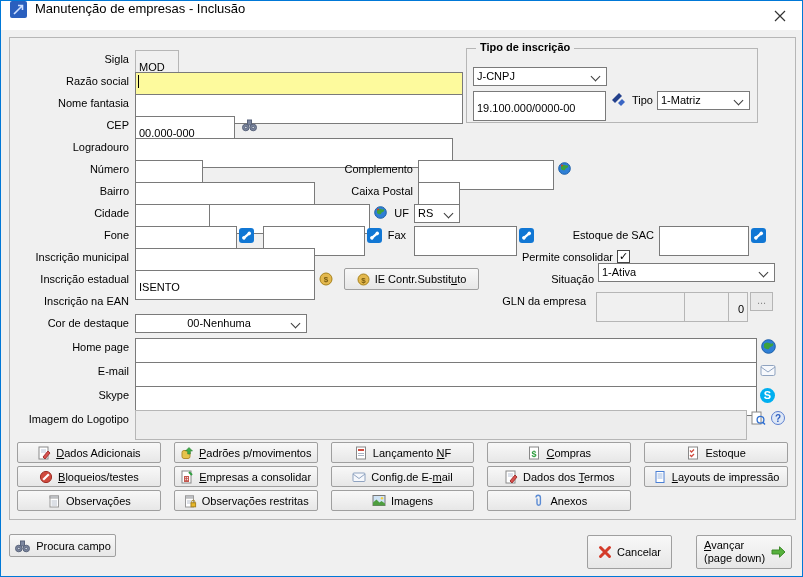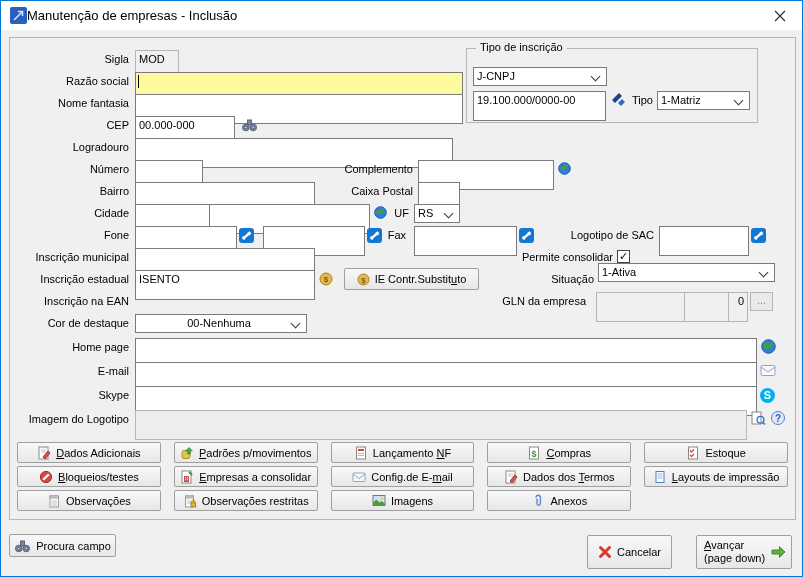--- a/index.html
+++ b/index.html
@@ -1,48 +1,48 @@
 <!DOCTYPE html>
 <html><head>
 <meta charset="utf-8">
 <style>
   *{box-sizing:border-box;margin:0;padding:0}
   body{background:#9a9a9a;font-family:"Liberation Sans","DejaVu Sans",sans-serif}
   .win{position:relative;width:803px;height:577px;border:1px solid #0078d7;background:#f0f0f0;
        font-size:11px;color:#000;overflow:hidden}
   
   .titlebar{position:absolute;left:0;top:0;right:0;height:29px;background:#fff;
-            display:flex;align-items:center;padding:0 9px;}
+            display:flex;align-items:flex-start;padding:0 9px;gap:8px}
   .title{font-size:13px}
   .closex{margin-left:auto;width:26px;height:100%;display:flex;align-items:center;justify-content:center;cursor:pointer}
   
   .panel{position:absolute;left:8px;top:36px;width:787px;height:483px;border:1px solid #b6b6b6}
   
   .lbl{position:absolute;height:19px;line-height:19px;text-align:right;white-space:nowrap}
   .inp{position:absolute;height:30px;line-height:17px;background:#fff;border:1px solid #7a7a7a;
-       padding:0 3px;overflow:hidden;white-space:nowrap}
+       padding:8px 3px;overflow:hidden;white-space:nowrap}
   .inp.yellow{background:#fdfa9d}
   .inp.dis{background:#f0f0f0;border-color:#b6b6b6}
   .inp.dis2{background:#ededed;border-color:#b6b6b6}
   .sel{position:absolute;height:19px;line-height:17px;background:#fff;border:1px solid #7a7a7a;
        padding:0 18px 0 3px;overflow:hidden;white-space:nowrap;cursor:default}
   .sel::after{content:"";position:absolute;right:7px;top:5px;width:6px;height:6px;
        border-right:1.4px solid #3c3c3c;border-bottom:1.4px solid #3c3c3c;transform:rotate(45deg)}
   .sel.dis{background:#f0f0f0;border-color:#bdbdbd;color:#9a9a9a}
   .sel.dis::after{border-color:#9a9a9a}
   .sel.center{text-align:center;padding-left:14px}
   .ico{position:absolute;display:flex;align-items:center;justify-content:center}
   .phone{width:15px;height:15px;background:#1177d4;border-radius:3px}
   .skypeic{width:15px;height:15px;background:#00aff0;border-radius:50%;color:#fff;font-weight:bold;font-size:11px;line-height:15px}
   .helpic{width:14px;height:14px;background:#dfe8f6;border:1px solid #5b7fd0;border-radius:50%;
           color:#2f5fc0;font-weight:bold;font-size:10px}
   .cb{position:absolute;width:13px;height:13px;background:#fff;border:1px solid #454545;
       display:flex;align-items:center;justify-content:center;font-size:11px;line-height:11px}
   .grp{position:absolute;border:1px solid #b6b6b6}
-  .grp-legend{position:absolute;top:-8px;left:9px;background:#f0f0f0;padding:0 4px;font-weight:normal;white-space:nowrap}
+  .grp-legend{position:absolute;top:-8px;left:9px;background:#f0f0f0;padding:0 4px;font-weight:bold;white-space:nowrap}
   .btn{background:linear-gradient(#f8f8f8,#e7e7e7);border:1px solid #9f9f9f;border-radius:2px;
        font-family:inherit;font-size:11px;color:#000;display:flex;align-items:center;justify-content:center;
        gap:5px;cursor:pointer;white-space:nowrap}
   .abs{position:absolute}
   .gridwrap{position:absolute;left:8px;top:441px;width:787px;display:grid;
             grid-template-columns:repeat(5,1fr);column-gap:13px;row-gap:3px;padding:0 8px}
   .gbtn{height:21px}
   .dotbtn{background:#e9e9e9;border:1px solid #b5b5b5;color:#8a8a8a;line-height:15px;text-align:center;cursor:pointer}
   u{text-decoration:underline}
   .avtxt{display:flex;flex-direction:column;align-items:flex-start;line-height:13px}
@@ -160,21 +160,21 @@
   <div class="inp" style="left:413px;top:225px;width:103px"></div>
   <span class="ico phone" style="left:518px;top:227px">
     <svg width="13" height="13">
         <g transform="rotate(-40 6.5 6.5)" fill="#fff">
           <rect x="2.2" y="5.4" width="8.6" height="2.4" rx="1.2"></rect>
           <circle cx="3" cy="6.6" r="1.8"></circle>
           <circle cx="10" cy="6.6" r="1.8"></circle>
         </g>
       </svg>
   </span>
-  <div class="lbl" style="left:528px;top:225px;width:125px">Logotipo de SAC</div>
+  <div class="lbl" style="left:528px;top:225px;width:125px">Estoque de SAC</div>
   <div class="inp" style="left:658px;top:225px;width:90px"></div>
   <span class="ico phone" style="left:750px;top:227px">
     <svg width="13" height="13">
         <g transform="rotate(-40 6.5 6.5)" fill="#fff">
           <rect x="2.2" y="5.4" width="8.6" height="2.4" rx="1.2"></rect>
           <circle cx="3" cy="6.6" r="1.8"></circle>
           <circle cx="10" cy="6.6" r="1.8"></circle>
         </g>
       </svg>
   </span>

